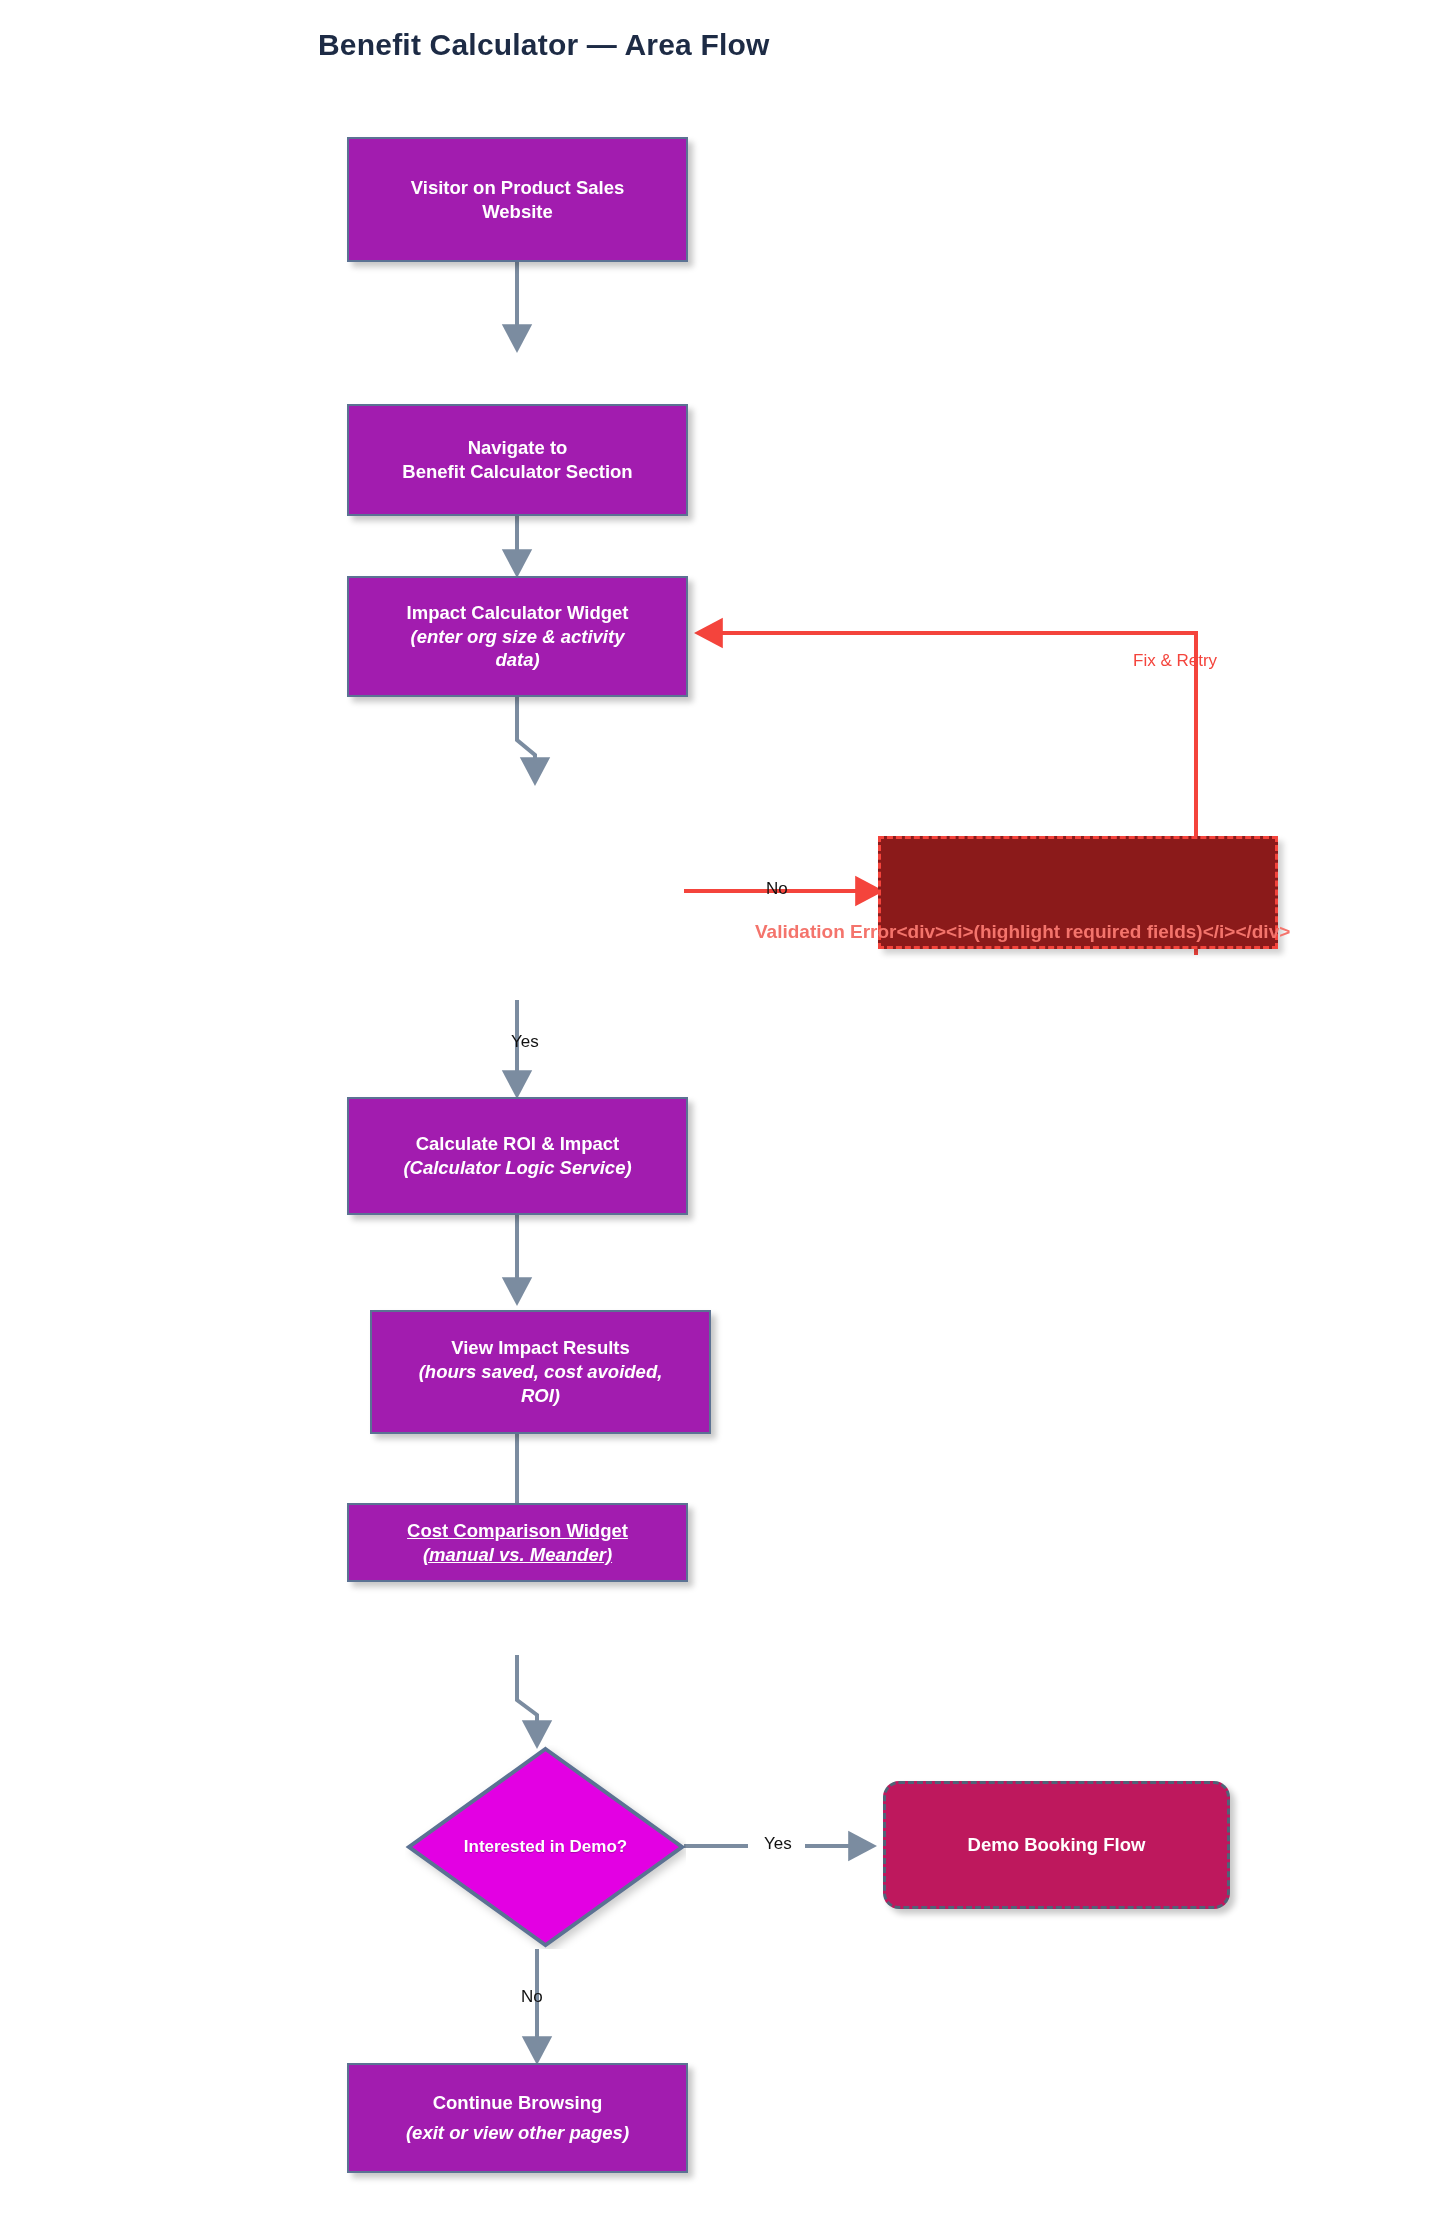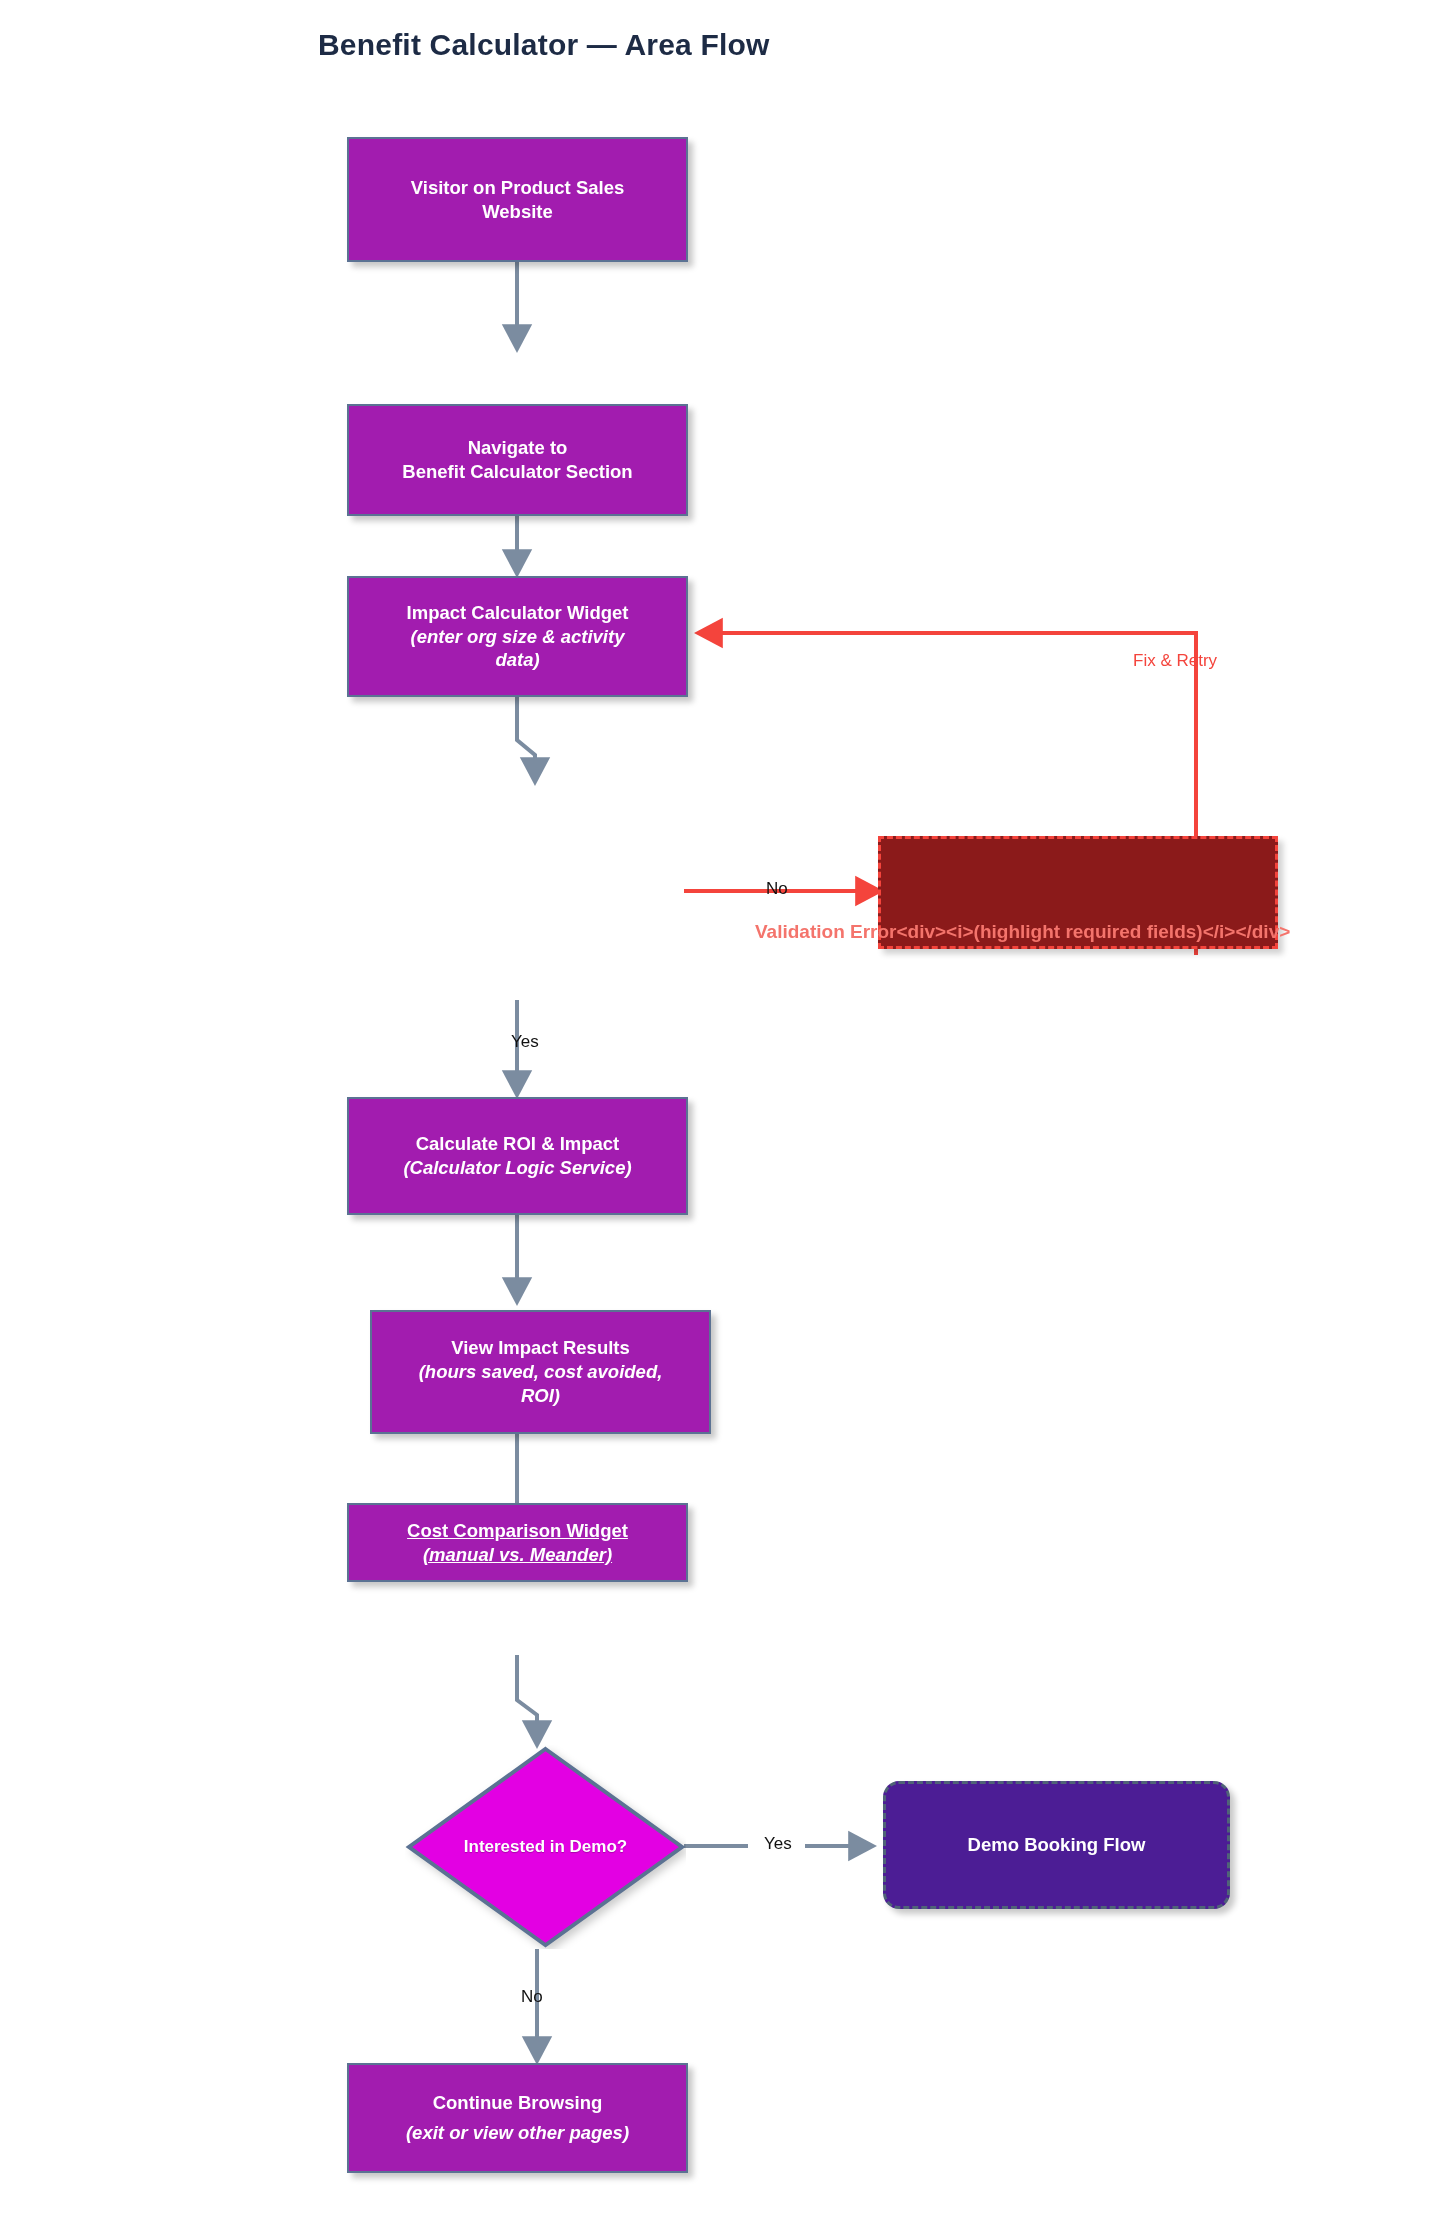--- a/index.html
+++ b/index.html
@@ -43,21 +43,21 @@
   .dia-shape{position:absolute;left:0;top:0;}
   .dia-label{
     position:absolute;left:0;top:0;width:100%;height:100%;
     display:flex;align-items:center;justify-content:center;
     color:#ffffff;font-size:17px;font-weight:bold;text-align:center;
     text-shadow:0 1px 1px rgba(0,0,0,.25);
   }
 
   
   .subproc{
-    background:#4c1d95;
+    background:#be185d;
     border:3px dashed #4f6377;
     border-radius:16px;
     box-shadow:5px 5px 6px rgba(0,0,0,.22);
     color:#ffffff;font-size:18.5px;font-weight:bold;
   }
 
   
   .errnode{
     background:#8b1a1a;
     border:3px dashed #f4443c;

